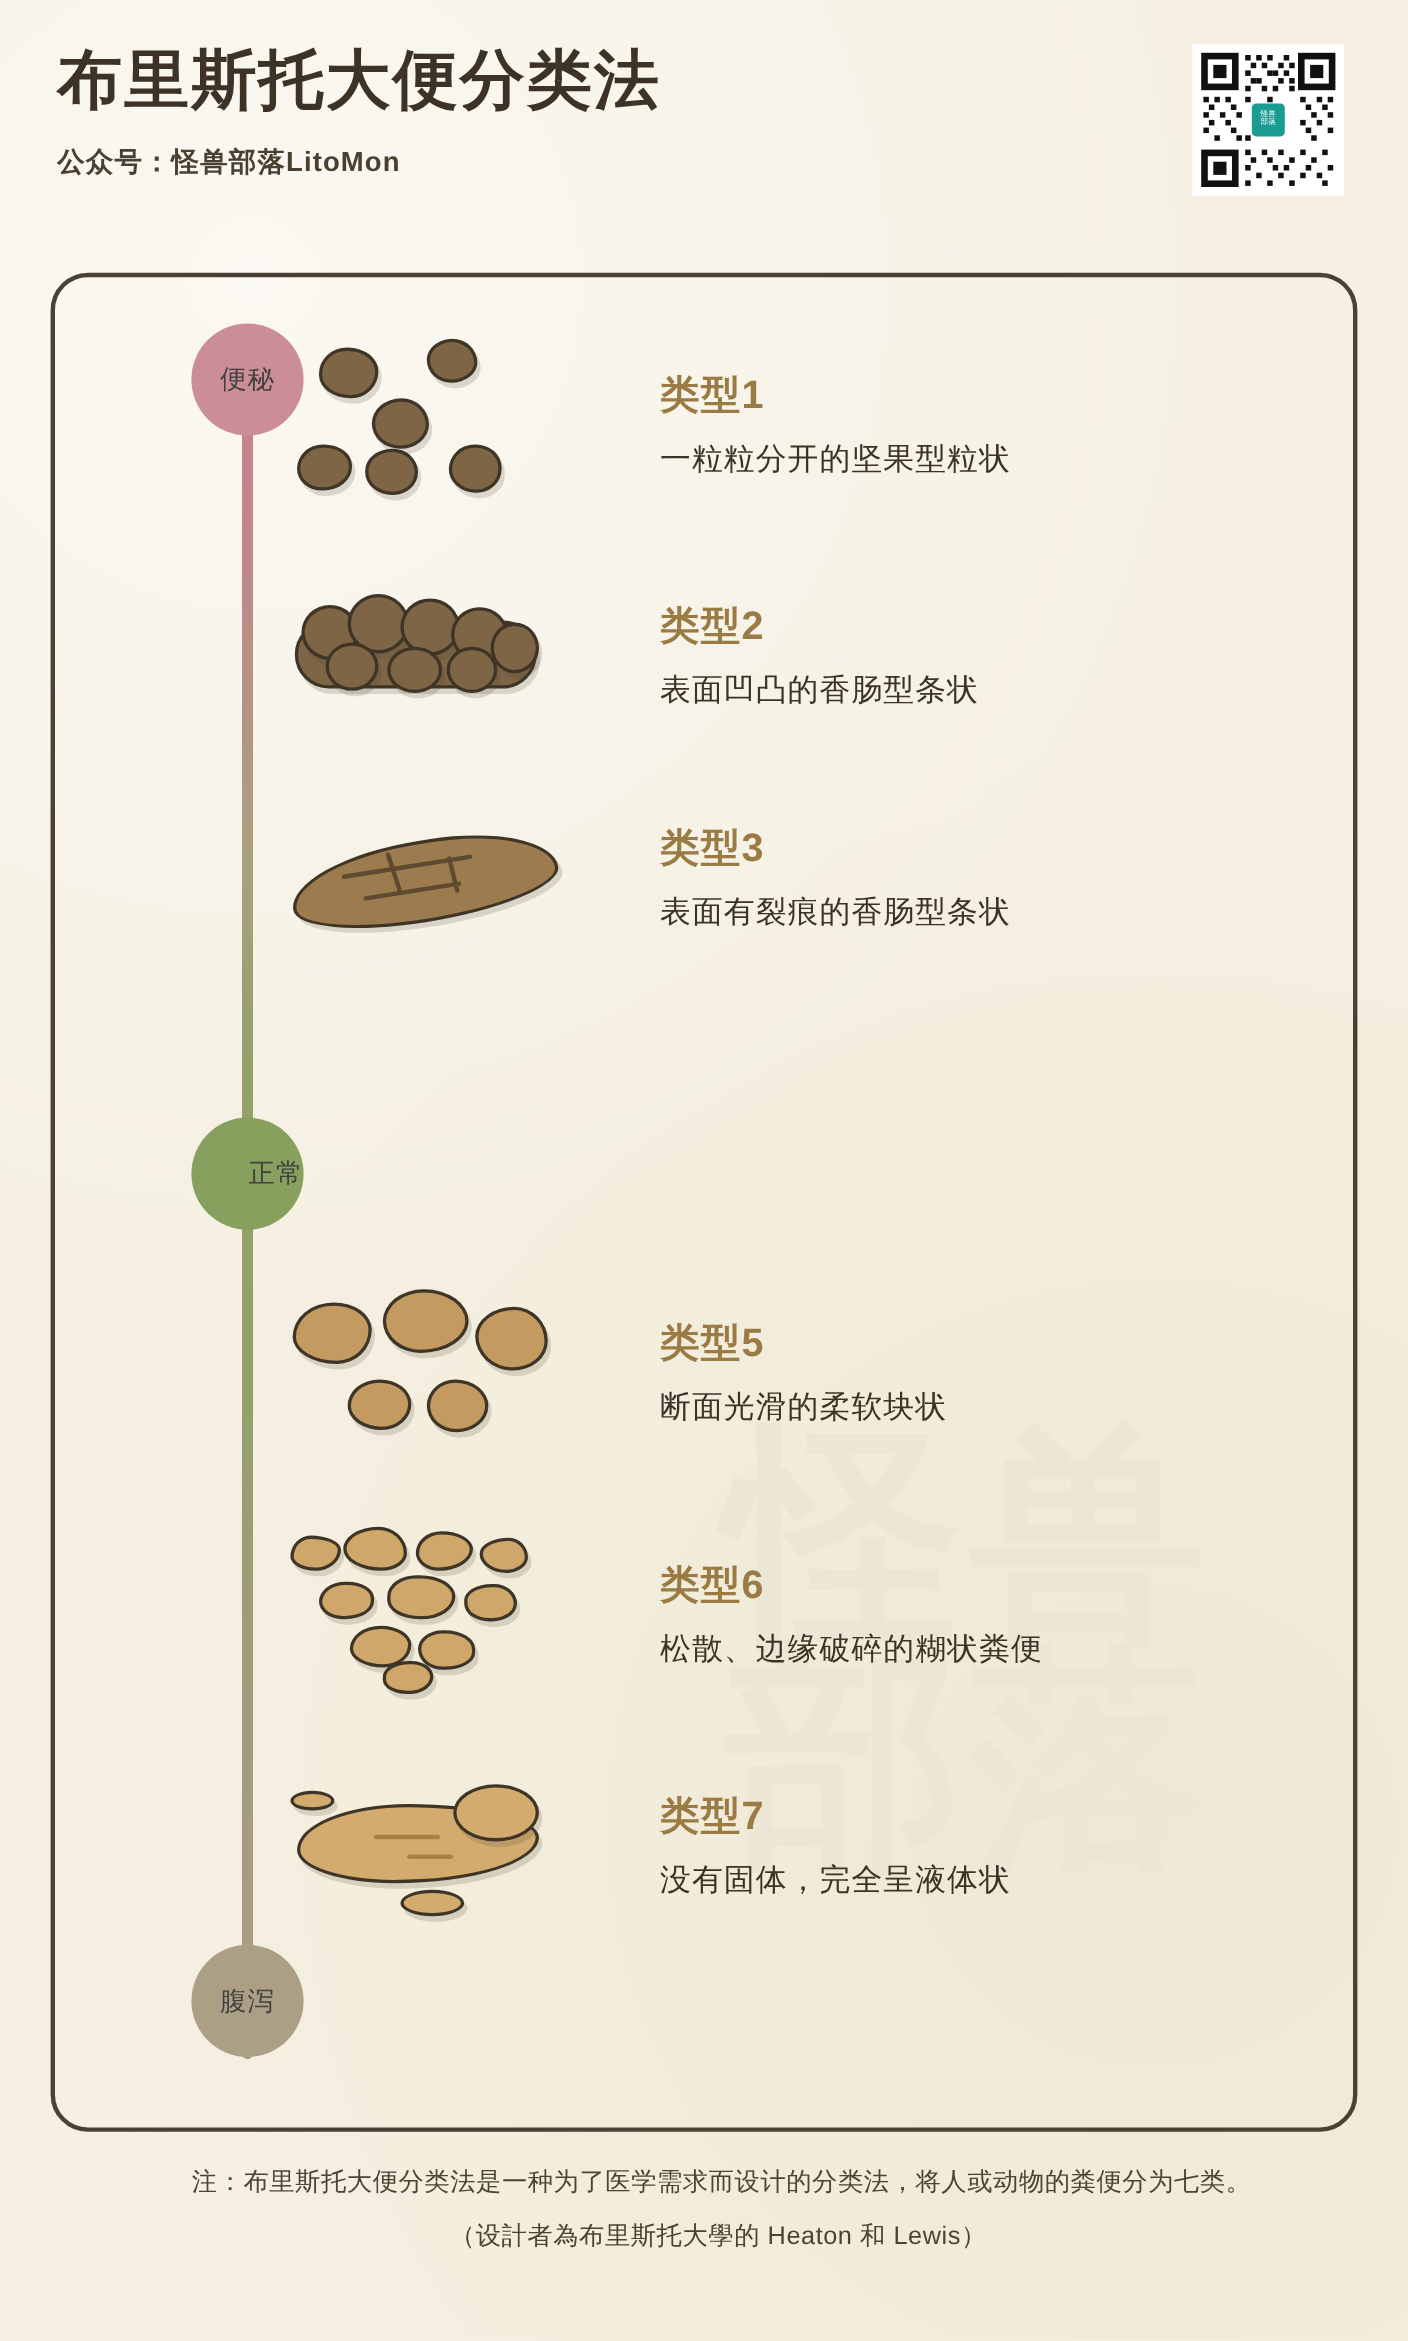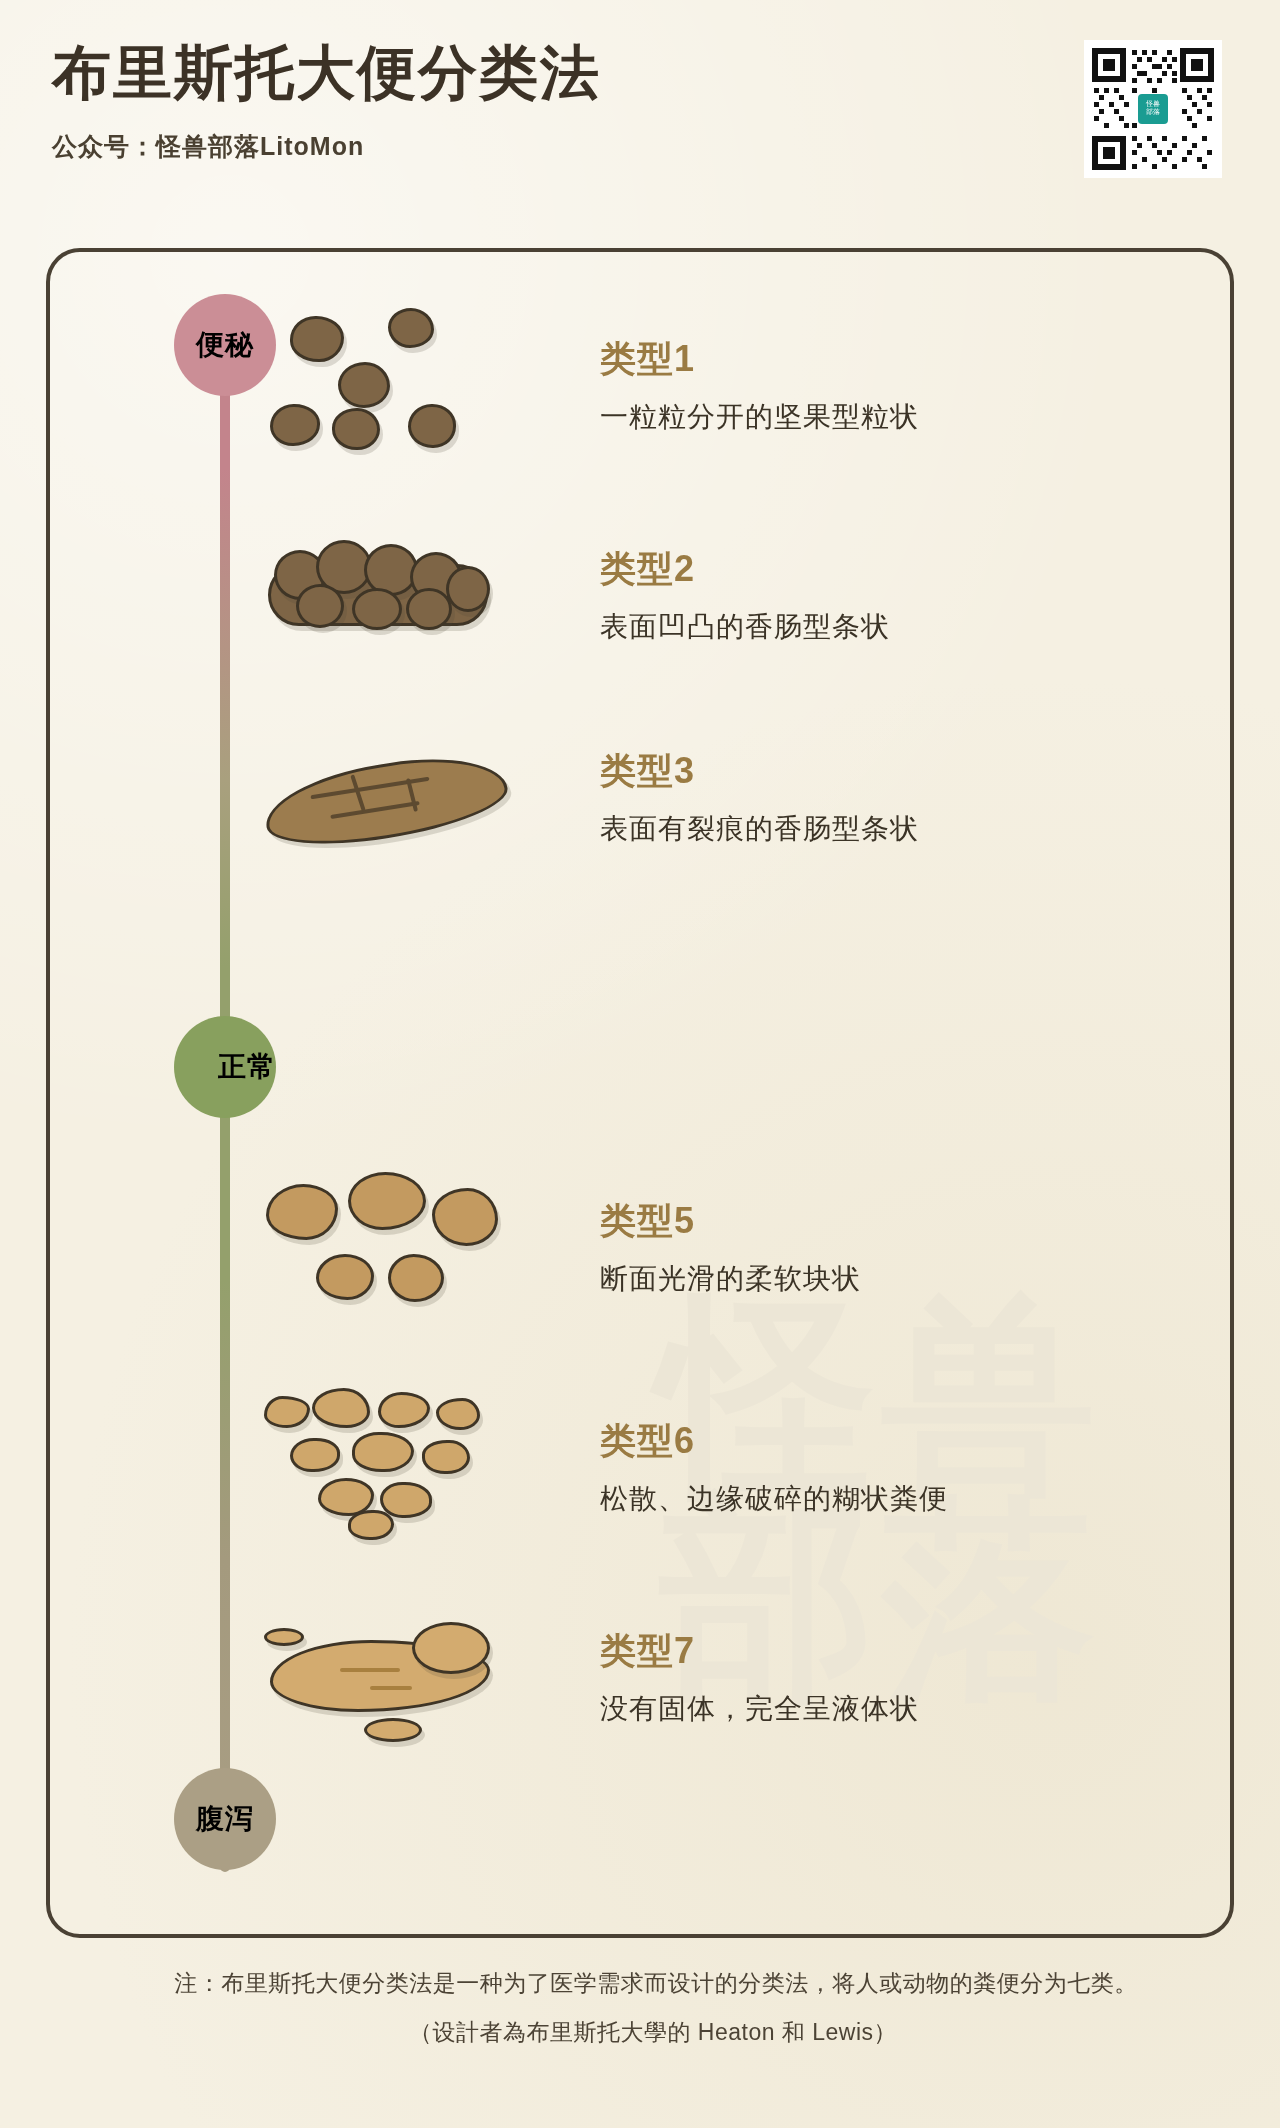--- a/index.html
+++ b/index.html
@@ -134,23 +134,23 @@
   .tl-node {
     position: absolute;
     left: 50%;
     transform: translateX(-50%);
     width: 102px;
     height: 102px;
     border-radius: 50%;
     display: flex;
     align-items: center;
     justify-content: center;
-    color: #000000;
-    font-size: 28px;
-    font-weight: bold;
+    color: #404040;
+    font-size: 24px;
+    font-weight: normal;
     letter-spacing: 1px;
   }
   .tl-node.constipation { background: #cb8e96; top: -18px; }
   .tl-node.normal       { background: #88a05e; top: 704px; justify-content: flex-end; }
   .tl-node.diarrhea     { background: #ab9f85; top: 1456px; }
 
   
   .row {
     position: absolute;
     left: 210px;

